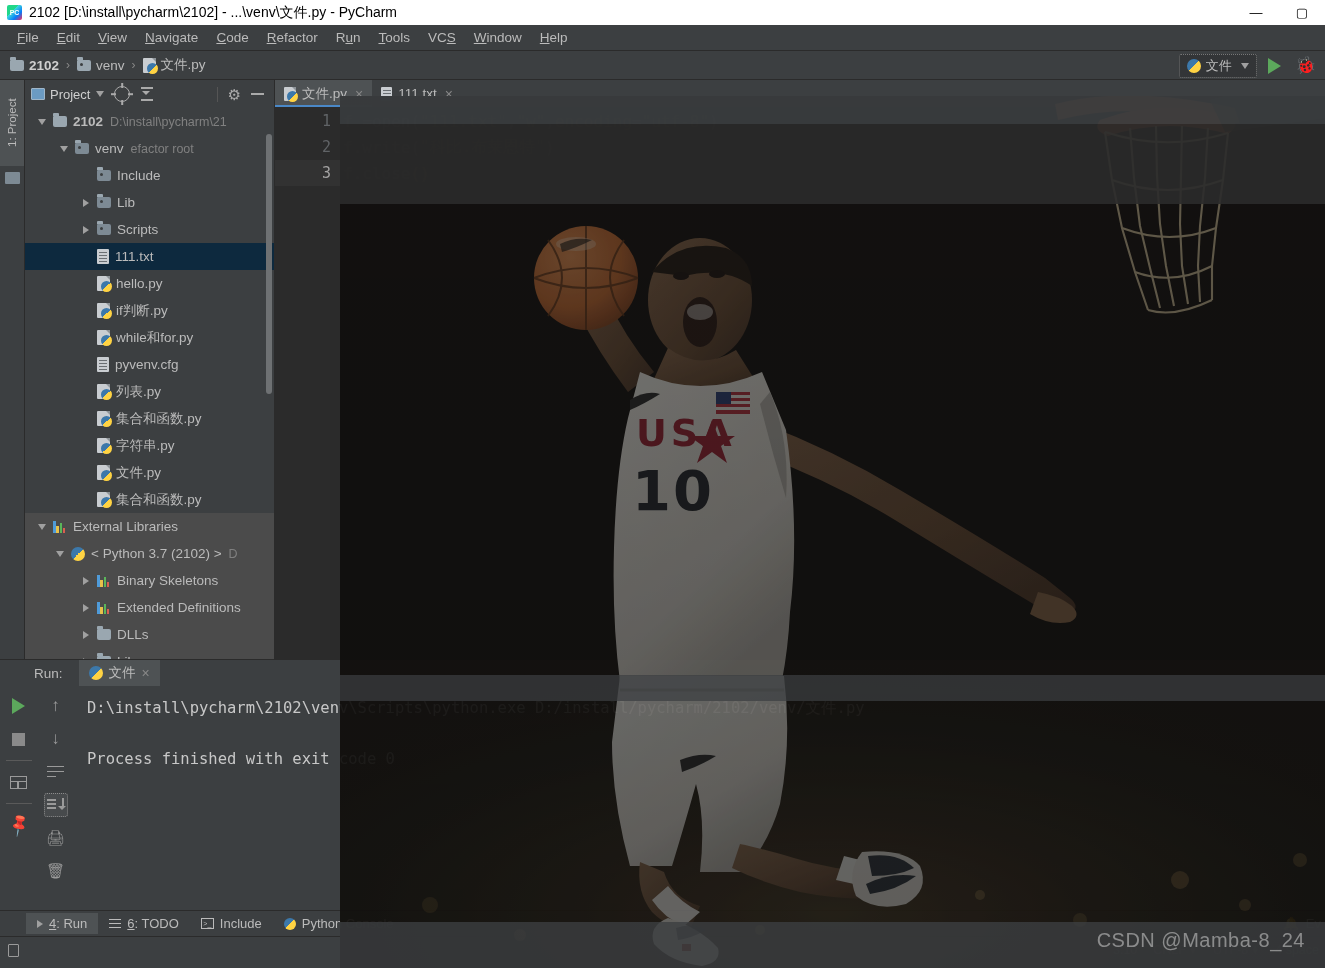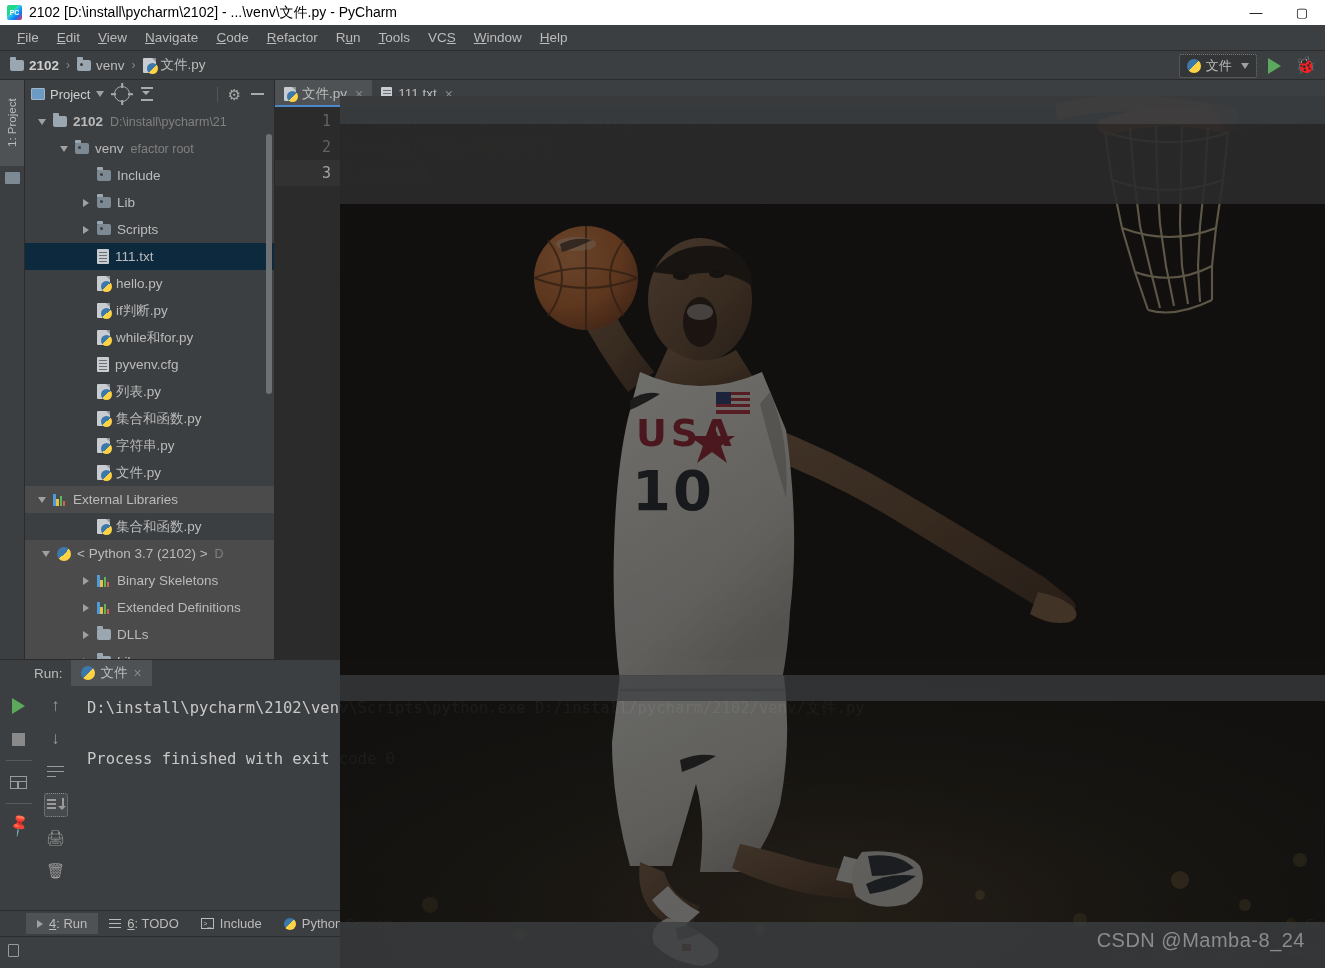--- a/index.html
+++ b/index.html
@@ -138,21 +138,21 @@
   .c-def{color:#a9b7c6;}
   .c-fn{color:#8888c6;}
   .c-str{color:#6a8759;}
   .c-kw{color:#cc7832;}
   .brk{ background:#3b514d; color:#ffc66d; }
 
   
   #runpanel{ height:251px; background:#3c3f41; display:flex; flex-direction:column; position:relative;
     border-top:1px solid #2b2b2b;}
   #runhead{ height:26px; display:flex; align-items:center; font-size:13.5px; flex:none;}
-  #runhead .runlabel{ padding:0 8px 0 34px; color:#bbbbbb;}
+  #runhead .runlabel{ padding:0 16px 0 34px; color:#bbbbbb;}
   #runhead .rtab{ display:flex;align-items:center;gap:6px;padding:0 10px;height:26px;
      background:#4e5254;}
   #runhead .rtab .x{color:#888;font-size:14px;}
   #runbody{ flex:1; display:flex; }
   #runtools{ width:75px; flex:none; display:flex; }
   .tcol{ width:37px; display:flex; flex-direction:column; align-items:center; gap:9px; padding-top:8px;}
   .tbtn{ width:24px;height:24px;display:flex;align-items:center;justify-content:center;}
   .tbtn.boxed{ border:1px dotted #8c8c8c; border-radius:3px; background:rgba(255,255,255,.06);}
   .sepline{ width:26px;height:1px;background:#5a5a5a;}
   #runconsole{ flex:1; position:relative; font-family:"DejaVu Sans Mono", monospace;
@@ -396,45 +396,45 @@
         <div class="trow" style="padding-left: 50px;">
           <span class="tw"></span>
           <span class="ti">
             <span class="pyfile">
               <span class="sheet"></span>
               <span class="snake"></span>
             </span>
           </span>
           <span>文件.py</span>
         </div>
+        <div class="trow" style="padding-left: 50px;">
+          <span class="tw"></span>
+          <span class="ti">
+            <span class="pyfile">
+              <span class="sheet"></span>
+              <span class="snake"></span>
+            </span>
+          </span>
+          <span>集合和函数.py</span>
+        </div>
         <div class="trow ext" style="padding-left: 6px;">
           <span class="tw">
             <span class="arrow arr-down"></span>
           </span>
           <span class="ti">
             <span class="libicon">
               <span style="height: 12px; left: 0px; background: rgb(79, 155, 217);"></span>
               <span style="height: 7px; left: 3.3px; background: rgb(232, 193, 74);"></span>
               <span style="height: 10px; left: 6.6px; background: rgb(90, 182, 90);"></span>
               <span style="height: 5px; left: 9.9px; background: rgb(217, 96, 79);"></span>
             </span>
           </span>
           <span>External Libraries</span>
         </div>
-        <div class="trow" style="padding-left: 50px;">
-          <span class="tw"></span>
-          <span class="ti">
-            <span class="pyfile">
-              <span class="sheet"></span>
-              <span class="snake"></span>
-            </span>
-          </span>
-          <span>集合和函数.py</span>
-        </div>
-        <div class="trow ext" style="padding-left: 10px;">
+        <div class="trow ext" style="padding-left: 24px;">
           <span class="tw">
             <span class="arrow arr-down"></span>
           </span>
           <span class="ti">
             <span class="snakeicon"></span>
           </span>
           <span>&lt; Python 3.7 (2102) &gt;</span>
           <span class="sub">D</span>
         </div>
         <div class="trow ext" style="padding-left: 50px;">

